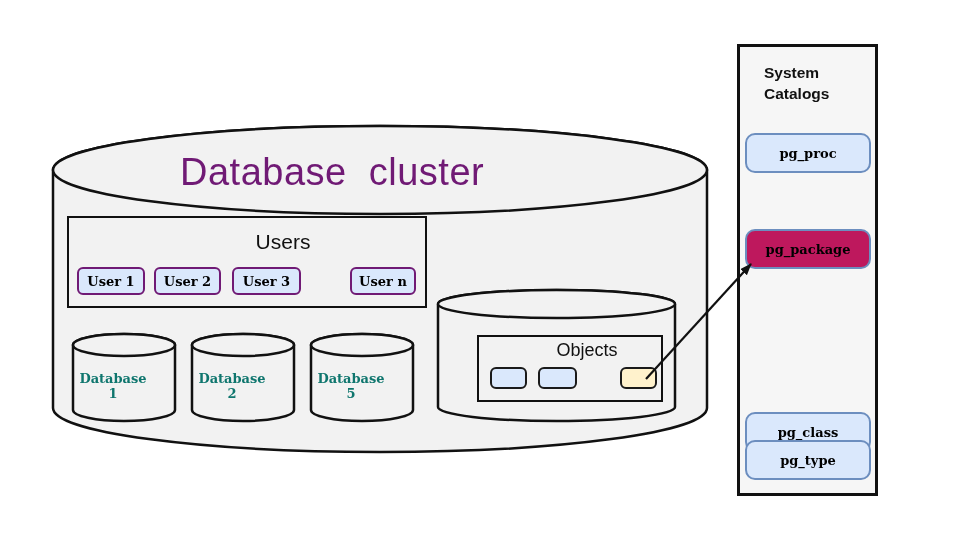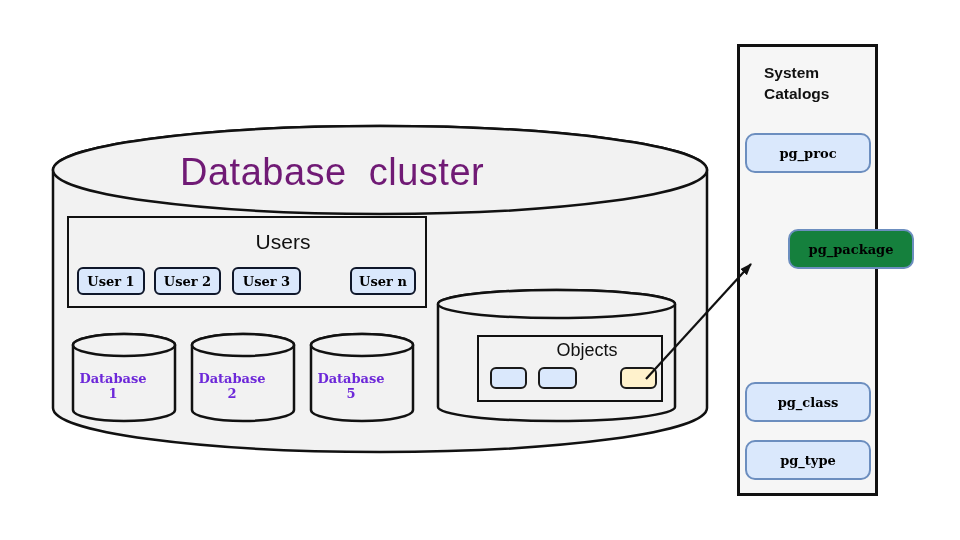--- a/index.html
+++ b/index.html
@@ -35,32 +35,32 @@
     z-index: 2; text-align: center; font-size: 21px; color: #111; margin-left: 36px;
   }
   .chip {
     z-index: 2;
     display: flex; align-items: center; justify-content: center;
     font-family: "DejaVu Serif", serif; font-weight: bold;
     font-size: 13px; color: #000;
   }
   .user-chip {
     top: 267px; height: 28px;
-    background: #dae8fc; border: 2px solid #0f172a; border-radius: 6px;
+    background: #dae8fc; border: 2px solid #701a75; border-radius: 6px;
   }
   .user-1 { left: 77px;  width: 68px; }
   .user-2 { left: 154px; width: 67px; }
   .user-3 { left: 232px; width: 69px; }
   .user-n { left: 350px; width: 66px; }
 
   
   .db-label {
     top: 371px; width: 80px; height: 18px; z-index: 2;
     text-align: center; font-family: "DejaVu Serif", serif;
-    font-weight: bold; font-size: 13px; color: #6d28d9;
+    font-weight: bold; font-size: 13px; color: #0f766e;
   }
   .db-1 { left: 73px; }
   .db-2 { left: 192px; }
   .db-3 { left: 311px; }
 
   
   .objects-box {
     left: 477px; top: 335px; width: 186px; height: 67px;
     border: 2px solid #111; background: transparent; z-index: 2;
   }
@@ -83,25 +83,25 @@
   }
   .catalog-title {
     left: 764px; top: 62px; width: 95px; z-index: 2;
     font-size: 15.5px; font-weight: bold; color: #111; line-height: 21px;
   }
   .catalog-chip {
     left: 745px; width: 126px; height: 40px;
     border: 2px solid #6c8ebf; border-radius: 10px;
     background: #dae8fc;
   }
-  .catalog-chip.highlight { background: #15803d; margin-left: 43px; }
+  .catalog-chip.highlight { background: #be185d; }
   .cat-0 { top: 133px; }
   .cat-1 { top: 186px; }
   .cat-2 { top: 229px; }
-  .cat-3 { top: 382px; }
+  .cat-3 { top: 412px; }
   .cat-4 { top: 440px; }
 </style>
 </head>
 <body>
 
 <div class="stage">
 
   <svg class="layer-base" width="960" height="540" viewBox="0 0 960 540">
 
     <path d="M53 170 L53 408 A327 44 0 0 0 707 408 L707 170 A327 44 0 0 0 53 170 Z" fill="#f2f2f2" stroke="#111" stroke-width="2.5"></path>

